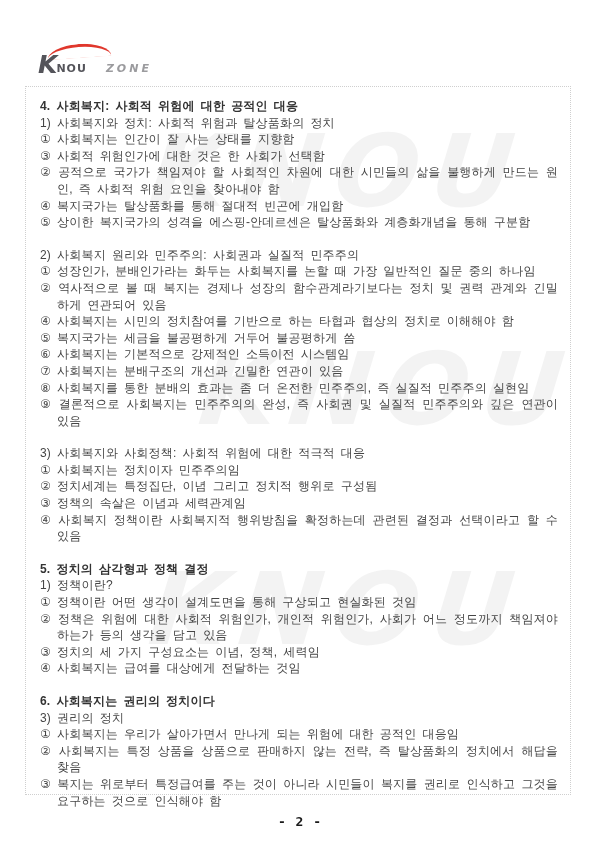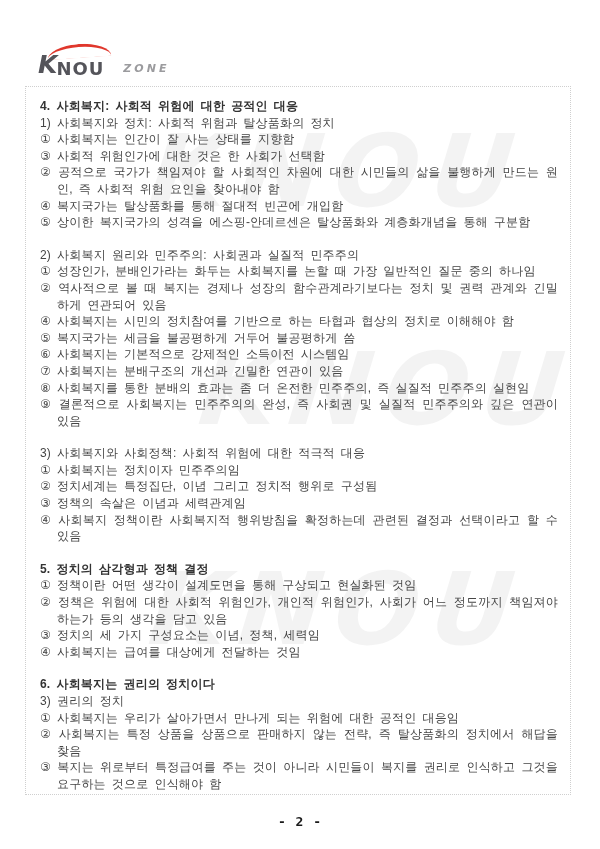--- a/index.html
+++ b/index.html
@@ -15,21 +15,21 @@
     position:absolute;left:38px;top:47px;height:30px;
     display:flex;align-items:flex-end;z-index:2;
   }
   .logo-k{
     font-family:"DejaVu Sans",sans-serif;
     font-style:italic;font-weight:900;font-size:25px;line-height:25px;
     color:#54545a;
   }
   .logo-nou{
     font-family:"DejaVu Sans",sans-serif;
-    font-weight:900;font-size:18px;line-height:17px;
+    font-weight:900;font-size:11px;line-height:17px;
     letter-spacing:1px;color:#54545a;text-transform:uppercase;
     margin-left:-1px;
   }
   .logo-zone{
     font-family:"DejaVu Sans",sans-serif;
     font-style:italic;font-weight:700;font-size:11px;line-height:16px;
     letter-spacing:3px;color:#9b9b9e;margin-left:19px;text-align:right;
   }
   .logo-swoosh{
     position:absolute;left:9px;top:-3px;width:64px;height:11px;
@@ -122,20 +122,21 @@
         </div>
         <div class="block">
           <div class="subheading">3) 사회복지와 사회정책: 사회적 위험에 대한 적극적 대응</div>
           <div class="item">① 사회복지는 정치이자 민주주의임</div>
           <div class="item">② 정치세계는 특정집단, 이념 그리고 정치적 행위로 구성됨</div>
           <div class="item">③ 정책의 속살은 이념과 세력관계임</div>
           <div class="item">④ 사회복지 정책이란 사회복지적 행위방침을 확정하는데 관련된 결정과 선택이라고 할 수 있음</div>
         </div>
         <div class="block">
           <div class="heading">5. 정치의 삼각형과 정책 결정</div>
+          <div class="subheading">1) 정책이란?</div>
           <div class="item">① 정책이란 어떤 생각이 설계도면을 통해 구상되고 현실화된 것임</div>
           <div class="item">② 정책은 위험에 대한 사회적 위험인가, 개인적 위험인가, 사회가 어느 정도까지 책임져야 하는가 등의 생각을 담고 있음</div>
           <div class="item">③ 정치의 세 가지 구성요소는 이념, 정책, 세력임</div>
           <div class="item">④ 사회복지는 급여를 대상에게 전달하는 것임</div>
         </div>
         <div class="block">
           <div class="heading">6. 사회복지는 권리의 정치이다</div>
           <div class="subheading">3) 권리의 정치</div>
           <div class="item">① 사회복지는 우리가 살아가면서 만나게 되는 위험에 대한 공적인 대응임</div>
           <div class="item">② 사회복지는 특정 상품을 상품으로 판매하지 않는 전략, 즉 탈상품화의 정치에서 해답을 찾음</div>

